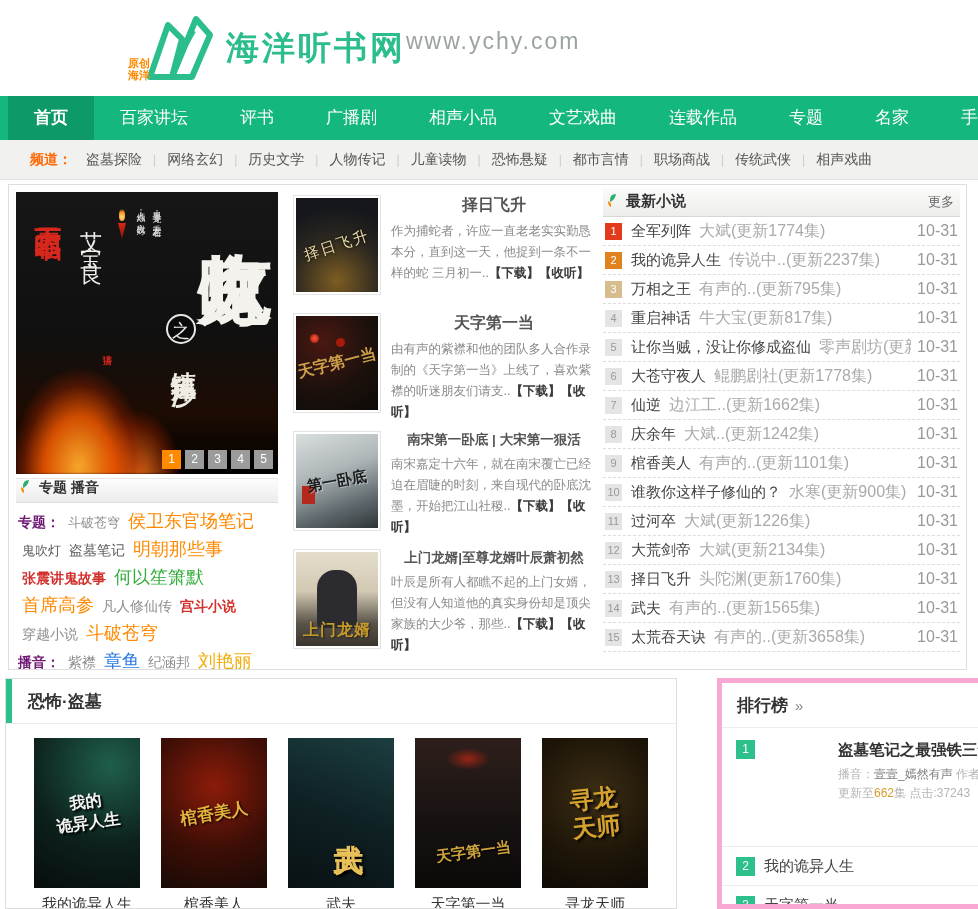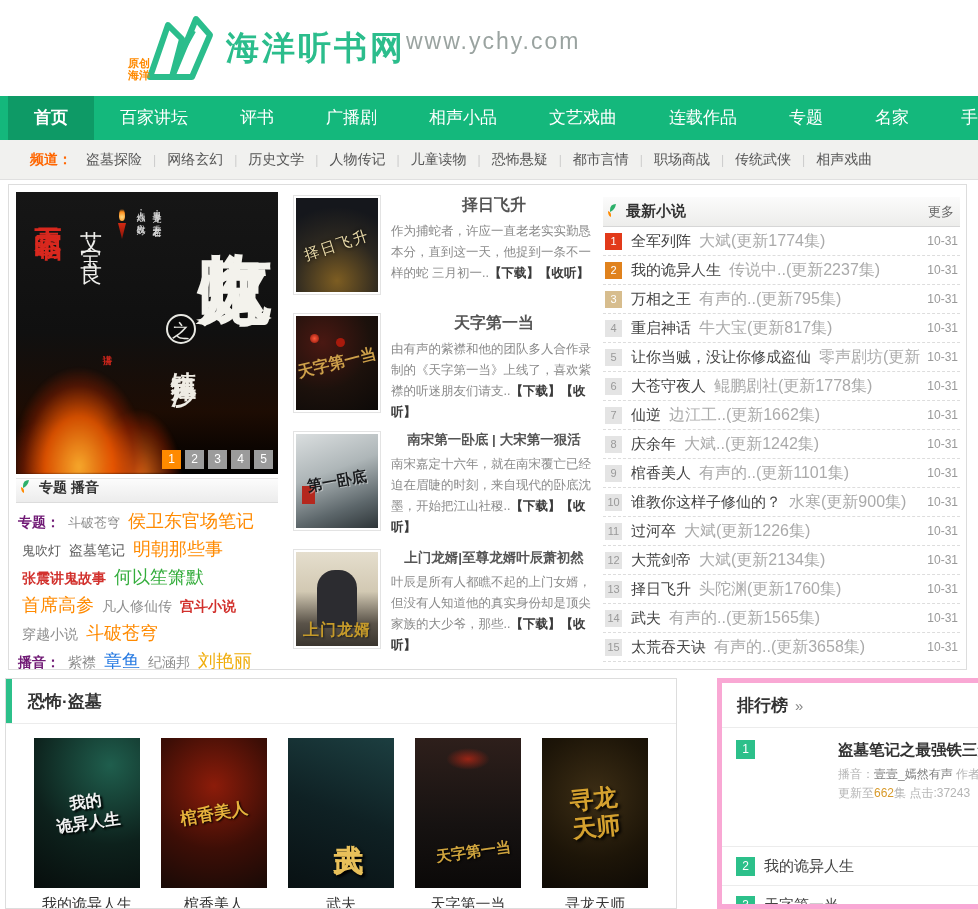--- a/index.html
+++ b/index.html
@@ -90,31 +90,31 @@
   .cov-smlx { background:linear-gradient(180deg,#e5decd 0%,#d2c9b3 42%,#5a5349 76%,#3a352e); }
   .cov-smlx::before { content:""; position:absolute; top:18px; left:50%; margin-left:-20px; width:40px; height:58px; background:#2c2c30; border-radius:18px 18px 4px 4px; }
   .cov-smlx .cov-txt { position:absolute; bottom:5px; left:0; right:0; color:#c59a2a; font-weight:900; font-size:16px; letter-spacing:1px; text-shadow:1px 1px 2px #222; }
   .feat-body { margin-left:10px; flex:1; min-width:0; }
   .feat-title { display:block; text-align:center; font-weight:bold; font-size:16px; color:#555; margin:0 0 5px; white-space:nowrap; }
   .feat-title.sm { font-size:13.5px; }
   .feat-desc { font-size:12.5px; color:#8a8a8a; line-height:21px; }
   .feat-link { color:#3a3a3a; font-weight:bold; font-size:12.5px; }
 
   
-  .latest { position:absolute; left:594px; top:12px; width:357px; }
+  .latest { position:absolute; left:594px; top:2px; width:357px; }
   .latest-header { height:30px; background:linear-gradient(#fbfbfb,#ededeb); border-bottom:1px solid #d6d6d6; display:flex; align-items:center; padding:0 6px 0 4px; }
   .latest-title { font-weight:bold; font-size:15px; color:#333; margin-left:8px; flex:1; }
   .more-link { font-size:13px; color:#666; }
   .l-row { height:29px; display:flex; align-items:center; border-bottom:1px dashed #ddd; padding:0 2px; }
   .l-badge { width:17px; height:17px; line-height:17px; text-align:center; color:#fff; font-size:11px; margin-right:9px; flex:none; }
   .b1 { background:#e23a1a; } .b2 { background:#e0821d; } .b3 { background:#d7bd8e; }
   .bg { background:#e4e4e4; color:#999; }
   .l-title { font-size:15px; color:#444; margin-right:8px; white-space:nowrap; }
   .l-meta { font-size:16px; color:#aaa; white-space:nowrap; overflow:hidden; flex:1; }
-  .l-date { font-size:12px; color:#999; margin-left:6px; flex:none; }
+  .l-date { font-size:16px; color:#999; margin-left:6px; flex:none; }
 
   
   .horror-box { position:absolute; left:5px; top:678px; width:672px; height:231px; border:1px solid #ddd; background:#fff; overflow:hidden; }
   .box-header { height:45px; border-bottom:1px solid #ececec; display:flex; align-items:center; font-size:17px; font-weight:bold; color:#333; position:relative; padding-left:22px; }
   .box-header .accent { position:absolute; left:0; top:0; bottom:0; width:6px; background:#2cc08a; }
   .horror-list { display:flex; justify-content:space-between; padding:14px 28px 0; }
   .hbook { width:106px; text-align:center; }
   .hcover { display:block; width:106px; height:150px; position:relative; overflow:hidden; margin-bottom:7px; }
   .hcov-txt { position:absolute; inset:0; display:flex; flex-direction:column; align-items:center; justify-content:center; z-index:2; }
   .hcov-txt span { display:block; }

